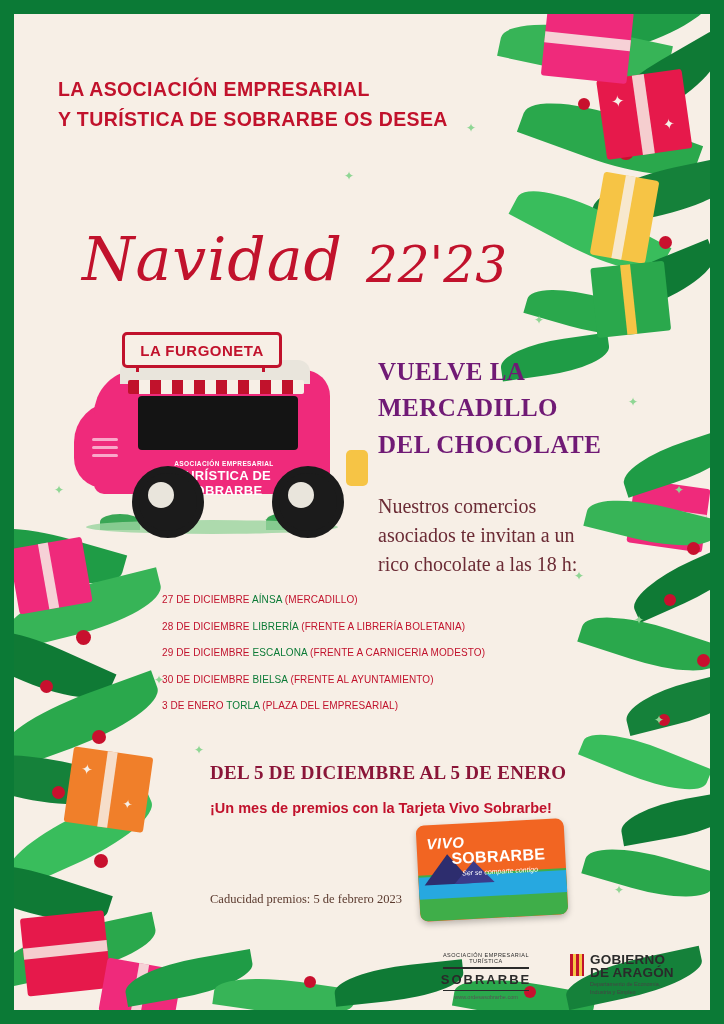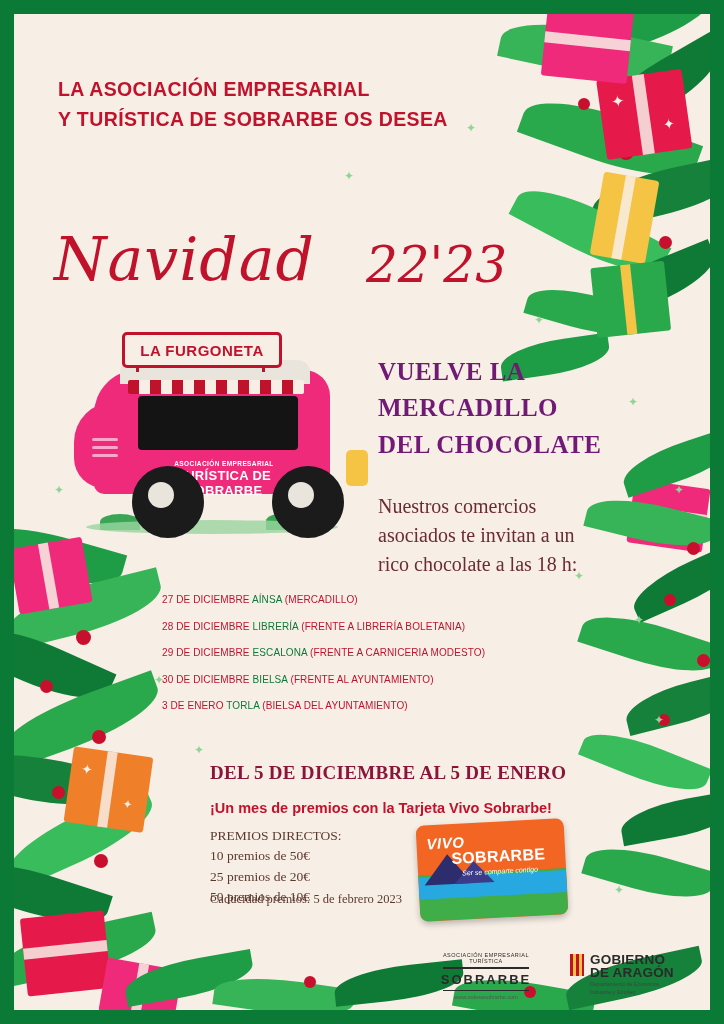--- a/index.html
+++ b/index.html
@@ -34,21 +34,21 @@
     position:absolute;left:44px;top:60px;width:520px;
     color:#c1122c;font-weight:bold;font-size:19.5px;letter-spacing:.4px;
     line-height:1.55;
   }
   .feliz{
     position:absolute;left:40px;top:130px;
     color:#c1122c;font-family:"Liberation Serif", serif;font-weight:bold;
     font-size:86px;letter-spacing:2px;line-height:.95;
   }
   .navidad{
-    position:absolute;left:40px;top:215px;
+    position:absolute;left:68px;top:215px;
     color:#c1122c;font-family:"DejaVu Serif", serif;font-style:italic;
     font-size:60px;line-height:1;letter-spacing:1px;
   }
   .anio{
     position:absolute;left:352px;top:222px;
     color:#c1122c;font-family:"DejaVu Serif", serif;font-style:italic;
     font-size:50px;
   }
 
   .vuelve{
@@ -363,32 +363,26 @@
       <div class="dateline">
         <span>28 DE DICIEMBRE </span><span class="town">LIBRERÍA </span><span>(FRENTE A LIBRERÍA BOLETANIA)</span>
       </div>
       <div class="dateline">
         <span>29 DE DICIEMBRE </span><span class="town">ESCALONA </span><span>(FRENTE A CARNICERIA MODESTO)</span>
       </div>
       <div class="dateline">
         <span>30 DE DICIEMBRE </span><span class="town">BIELSA </span><span>(FRENTE AL AYUNTAMIENTO)</span>
       </div>
       <div class="dateline">
-        <span>3 DE ENERO </span><span class="town">TORLA </span><span>(BIELSA DEL AYUNTAMIENTO)</span>
+        <span>3 DE ENERO </span><span class="town">TORLA </span><span>(PLAZA DEL EMPRESARIAL)</span>
       </div>
     </div>
 
     <div class="periodo">DEL 5 DE DICIEMBRE AL 5 DE ENERO</div>
     <div class="premios-title">¡Un mes de premios con la Tarjeta Vivo Sobrarbe!</div>
-    <div class="premios-block">
-      <div>PREMIOS DIRECTOS:</div>
-      <div>10 premios de 50€</div>
-      <div>25 premios de 20€</div>
-      <div>50 premios de 10€</div>
-    </div>
     <div class="caducidad">Caducidad premios:  5 de febrero 2023</div>
 
     <div class="card">
       <span class="band-green"></span>
       <span class="band-blue"></span>
       <span class="mount"></span>
       <span class="mount2"></span>
       <span class="vivo">VIVO</span>
       <span class="sob">SOBRARBE</span>
       <span class="slogan">Ser se comparte contigo</span>

